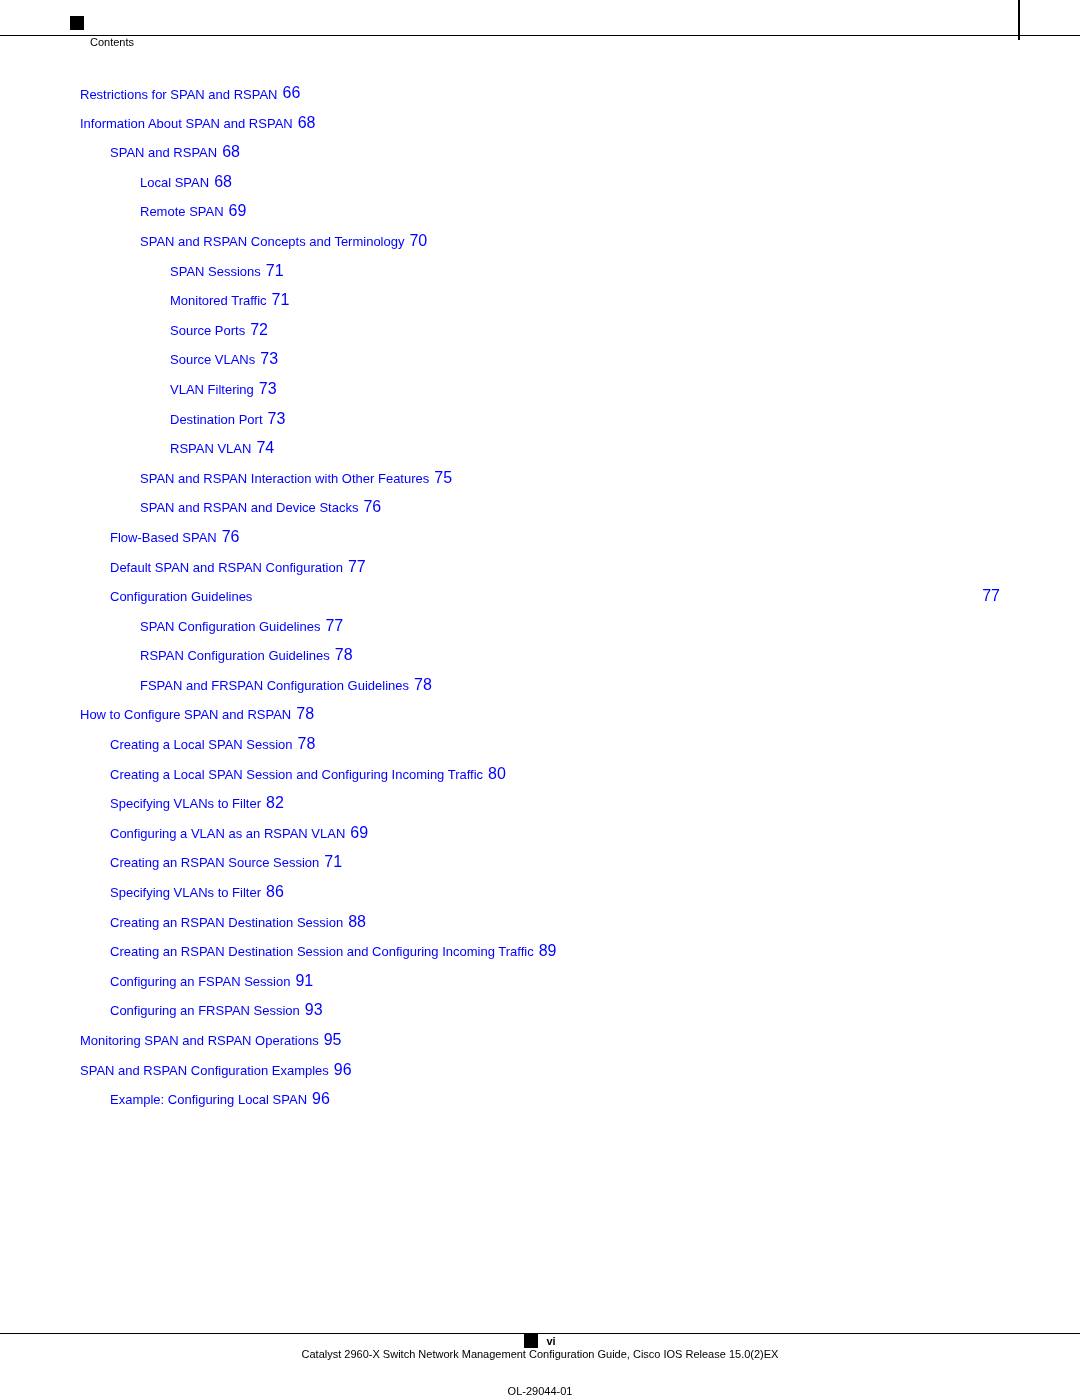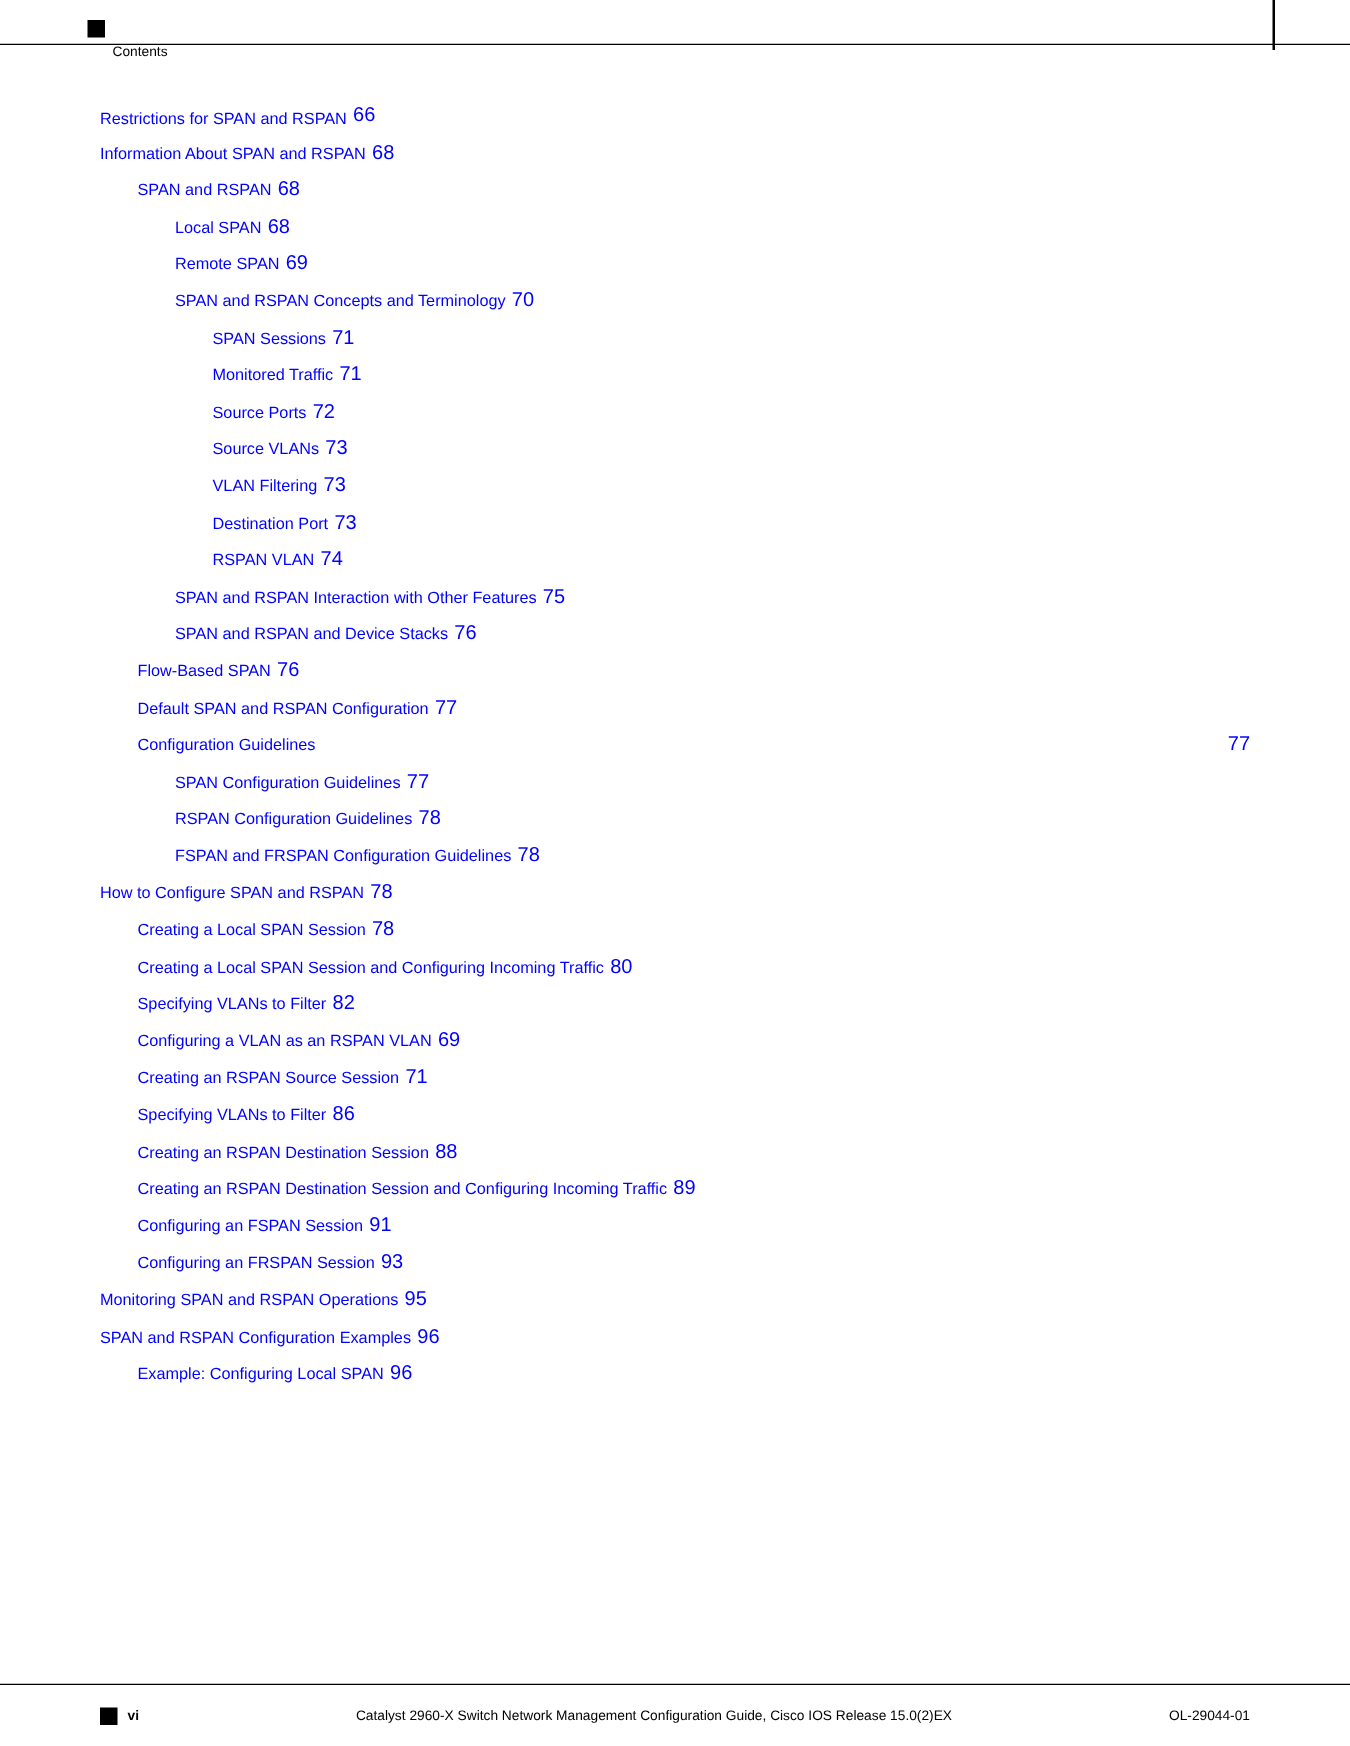--- a/index.html
+++ b/index.html
@@ -93,26 +93,27 @@
       font-size: 16px;
       margin-left: 5px;
     }
 
     
     .bottom-bar {
       position: absolute;
       bottom: 0;
       left: 0;
       right: 0;
-      height: 50px;
+      height: 64px;
       border-top: 1px solid #000000;
       display: flex;
       align-items: center;
       justify-content: space-between;
       padding: 0 80px;
+      flex-direction: column;
     }
 
     .bottom-left {
       display: flex;
       align-items: center;
       gap: 8px;
     }
 
     .black-square-bottom {
       width: 14px;

